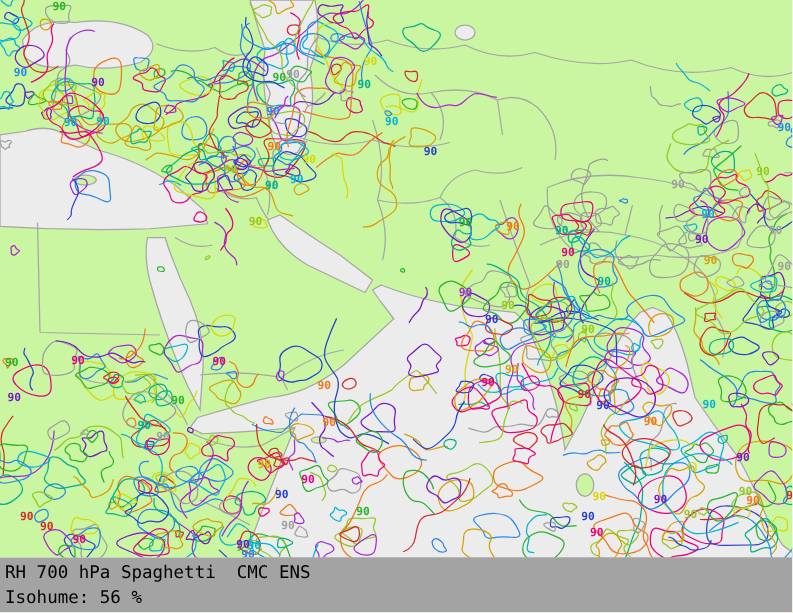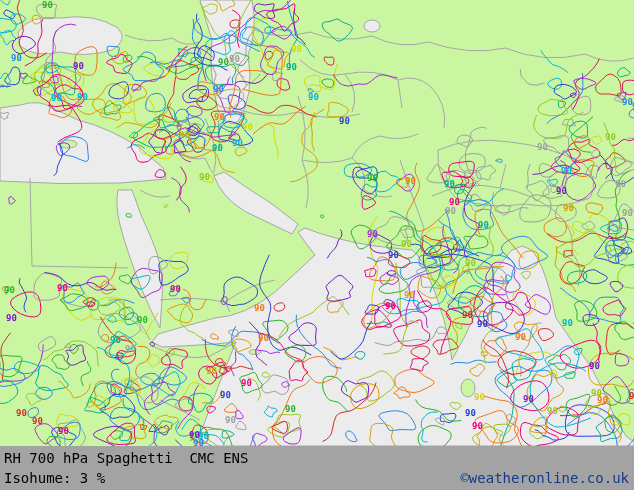--- a/index.html
+++ b/index.html
@@ -721,17 +721,16 @@
           <text x="401" y="247" fill="#96c81e" class="iso-label">90</text>
         </g>
     </svg>
   </div>
 
   <div id="caption-bar">
     <div class="cap-row">
       <span>RH 700 hPa Spaghetti  CMC ENS</span>
     </div>
     <div class="cap-row">
-      <span>Isohume: 3 %</span>
-      <span id="copyright-text">©weatheronline.co.uk</span>
+      <span>Isohume: 56 %</span>
     </div>
   </div>
 </div>
 
 </body></html>

